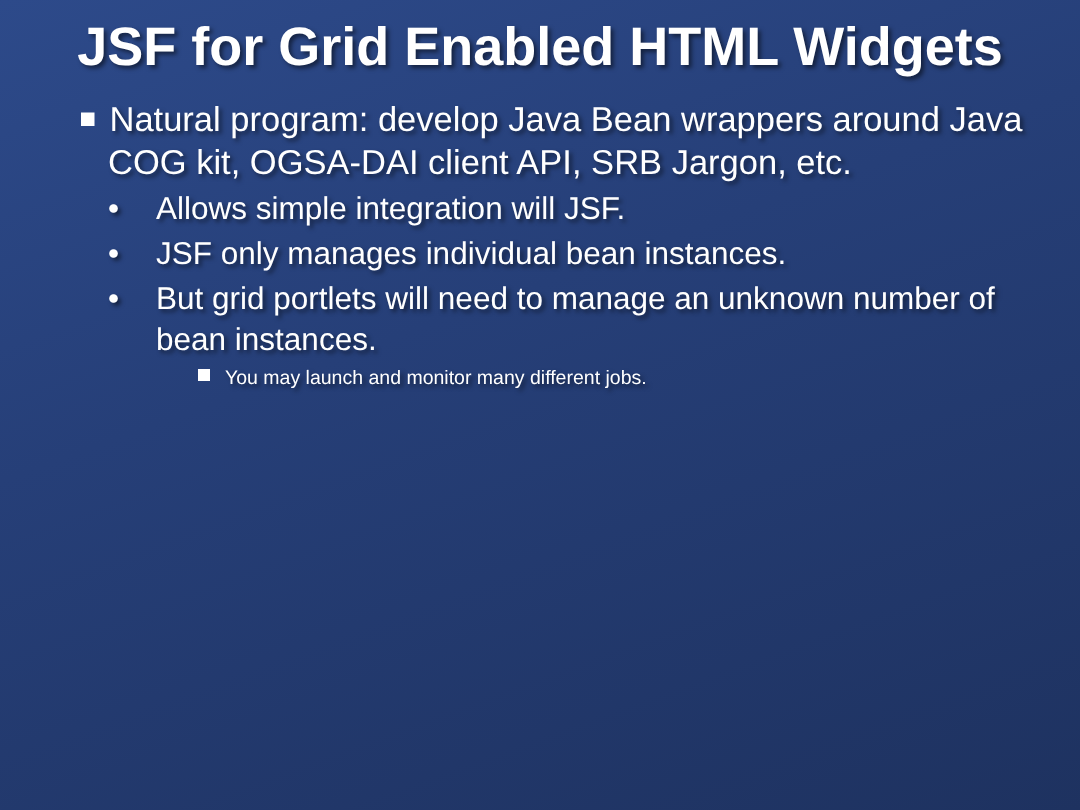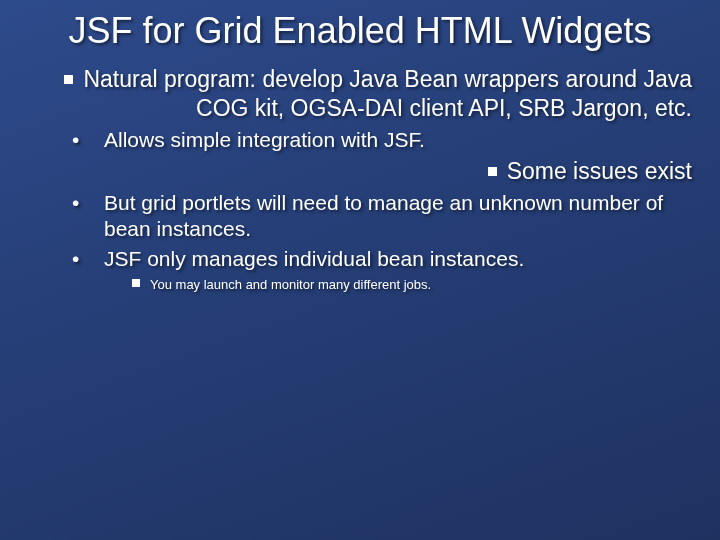--- a/index.html
+++ b/index.html
@@ -18,31 +18,30 @@
     box-sizing: border-box;
     padding: 10px 28px 20px 28px;
     text-shadow: 2px 2px 3px rgba(0,0,0,0.5);
   }
   .title {
     font-family: Arial, sans-serif;
     font-size: 36px;
     text-align: center;
     margin: 0 0 14px 0;
     line-height: 1.15;
-    font-weight: normal;
+    font-weight: bold;
   }
   .content {
     font-size: 23px;
     line-height: 1.25;
   }
   .lvl1 {
     margin: 4px 0 4px 26px;
     text-indent: -18px;
     padding-left: 18px;
-    text-align: right;
   }
   .lvl1::before {
     content: "";
     display: inline-block;
     width: 9px;
     height: 9px;
     background: #ffffff;
     margin-right: 10px;
     vertical-align: middle;
     position: relative;
@@ -77,19 +76,18 @@
     top: -2px;
   }
 </style>
 </head>
 <body>
 
 <div class="slide">
   <h1 class="title">JSF for Grid Enabled HTML Widgets</h1>
   <div class="content">
     <div class="lvl1">Natural program: develop Java Bean wrappers around Java COG kit, OGSA-DAI client API, SRB Jargon, etc.</div>
-    <div class="lvl2">Allows simple integration with JSF.</div>
-    <div class="lvl1">Some issues exist</div>
+    <div class="lvl2">Allows simple integration will JSF.</div>
+    <div class="lvl2">JSF only manages individual bean instances.</div>
     <div class="lvl2">But grid portlets will need to manage an unknown number of bean instances.</div>
-    <div class="lvl2">JSF only manages individual bean instances.</div>
     <div class="lvl3">You may launch and monitor many different jobs.</div>
   </div>
 </div>
 
 </body></html>

